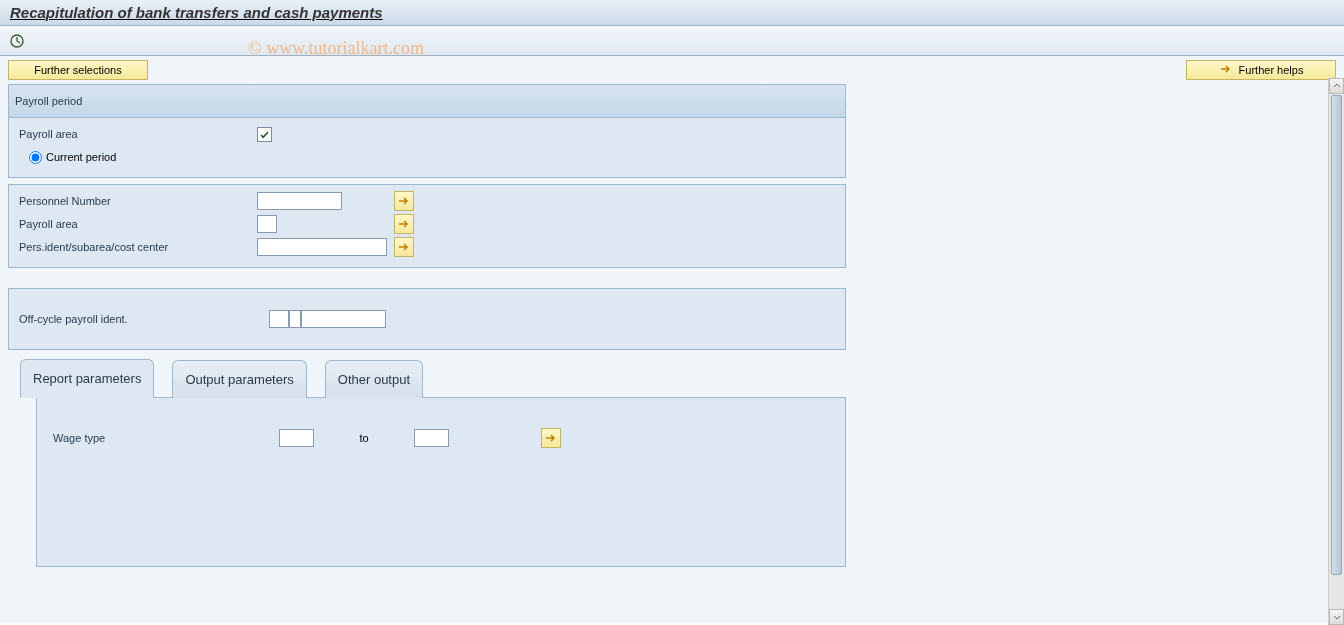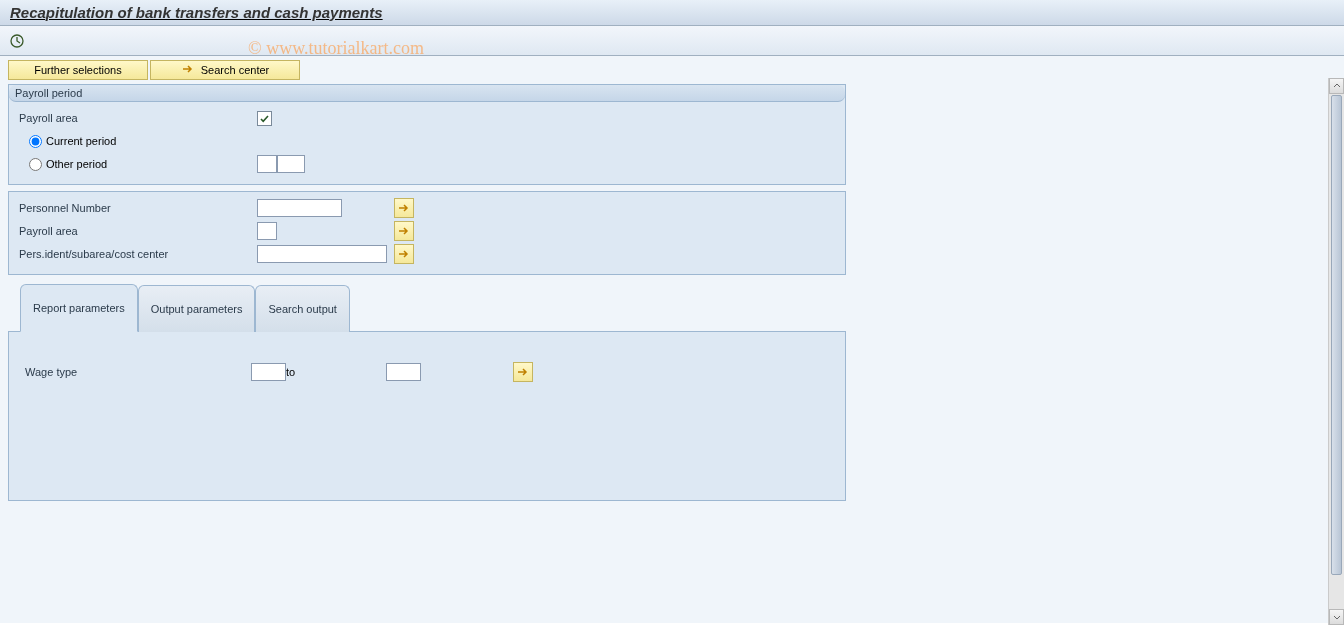--- a/index.html
+++ b/index.html
@@ -39,20 +39,21 @@
 .content {
   padding: 0;
   background: #f0f5fa;
   height: calc(625px - 58px);
   overflow-y: auto;
 }
 .button-bar {
   padding: 4px 8px 2px 8px;
   display: flex;
   gap: 2px;
+  justify-content: space-between;
 }
 .sap-btn {
   background: linear-gradient(to bottom, #fff8c8, #f5e89a);
   border: 1px solid #c5b560;
   padding: 2px 8px;
   font-size: 11px;
   height: 20px;
   display: inline-flex;
   align-items: center;
   justify-content: center;
@@ -66,24 +67,23 @@
 }
 .group-box {
   margin: 2px 8px 6px 8px;
   border: 1px solid #9db7d1;
   background: #dde8f3;
   width: 838px;
 }
 .group-title {
   background: linear-gradient(to bottom, #d8e4f0, #c5d6e8);
   border-bottom: 1px solid #9db7d1;
-  padding: 2px 6px;
+  padding: 10px 6px;
   font-size: 11px;
   color: #2a3a4a;
-  border-radius: 7px;
 }
 .group-body {
   padding: 4px 8px 8px 8px;
 }
 .group-body.no-title { padding: 18px 8px; }
 .row {
   display: flex;
   align-items: center;
   min-height: 22px;
   margin: 1px 0;
@@ -132,38 +132,39 @@
 .tab-strip {
   display: flex;
   align-items: flex-end;
   padding-left: 12px;
 }
 .tab {
   background: linear-gradient(to bottom, #e8eef5, #d4dfea);
   border: 1px solid #9db7d1;
   border-bottom: none;
   border-radius: 6px 6px 0 0;
-  padding: 17px 12px;
-  margin-right: 0;
-  font-size: 11px;
+  padding: 11px 12px;
+  margin-right: 18px;
+  font-size: 13px;
   color: #2a3a4a;
   cursor: pointer;
   position: relative;
   top: 1px;
 }
 .tab.active {
   background: #dde8f3;
   border-bottom: 1px solid #dde8f3;
   z-index: 2;
 }
 .tab-body {
   border: 1px solid #9db7d1;
   background: #dde8f3;
   min-height: 170px;
   padding: 28px 14px;
+  margin-left: 28px;
 }
 .watermark {
   position: absolute;
   top: 38px; left: 248px;
   font-size: 18px;
   color: rgba(255,150,60,0.6);
   font-family: Georgia, serif;
   pointer-events: none;
 }
 .scroll-track {
@@ -211,48 +212,40 @@
 <div class="content">
 
   <div class="button-bar">
     <button class="sap-btn">Further selections</button>
     <button class="sap-btn with-icon">
       <span class="arrow-right-icon">
         <svg width="12" height="12" viewBox="0 0 12 12">
             <path d="M1 6h7M6 3l3 3-3 3" stroke="#c08000" stroke-width="1.5" fill="none"></path>
           </svg>
       </span>
-      <span>Search center</span>
+      <span>Further helps</span>
     </button>
   </div>
 
   <div class="group-box">
     <div class="group-title">Payroll period</div>
     <div class="group-body">
       <div class="row">
         <span class="label">Payroll area</span>
         <span class="checkbox-box">
           <svg width="11" height="11" viewBox="0 0 11 11">
               <path d="M2 6l2.2 2.3L9 3" stroke="#2a5a2a" stroke-width="1.6" fill="none"></path>
             </svg>
         </span>
       </div>
       <div class="row">
         <label class="radio-wrap">
           <input type="radio" name="period" checked="" style="">
           <span>Current period</span>
         </label>
-      </div>
-      <div class="row">
-        <label class="radio-wrap">
-          <input type="radio" name="period" style="">
-          <span>Other period</span>
-        </label>
-        <input class="text-input w20" style="">
-        <input class="text-input w28" style="">
       </div>
     </div>
   </div>
 
   <div class="group-box">
     <div class="group-body">
       <div class="row">
         <span class="label">Personnel Number</span>
         <input class="text-input w60" style="">
         <span class="spacer-140" style="width:50px"></span>
@@ -278,32 +271,42 @@
         <span class="spacer-140" style="width:5px"></span>
         <span class="multi-btn">
           <svg width="12" height="12" viewBox="0 0 12 12">
               <path d="M1 6h7M6 3l3 3-3 3" stroke="#c08000" stroke-width="1.5" fill="none"></path>
             </svg>
         </span>
       </div>
     </div>
   </div>
 
+  <div class="group-box" style="margin-top:20px">
+    <div class="group-body no-title">
+      <div class="row">
+        <span class="label" style="width:252px">Off-cycle payroll ident.</span>
+        <input class="text-input w20" style="">
+        <input class="text-input" style="width: 12px;">
+        <input class="text-input w60" style="">
+      </div>
+    </div>
+  </div>
 
   <div class="tab-container">
     <div class="tab-strip">
       <div class="tab active">Report parameters</div>
       <div class="tab">Output parameters</div>
-      <div class="tab">Search output</div>
+      <div class="tab">Other output</div>
     </div>
     <div class="tab-body">
       <div class="row">
         <span class="label" style="width:228px">Wage type</span>
         <input class="text-input w35" style="">
-        <span style="width:100px;">to</span>
+        <span style="width:100px;text-align:center">to</span>
         <input class="text-input w35" style="">
         <span style="width:90px"></span>
         <span class="multi-btn">
           <svg width="12" height="12" viewBox="0 0 12 12">
               <path d="M1 6h7M6 3l3 3-3 3" stroke="#c08000" stroke-width="1.5" fill="none"></path>
             </svg>
         </span>
       </div>
     </div>
   </div>

